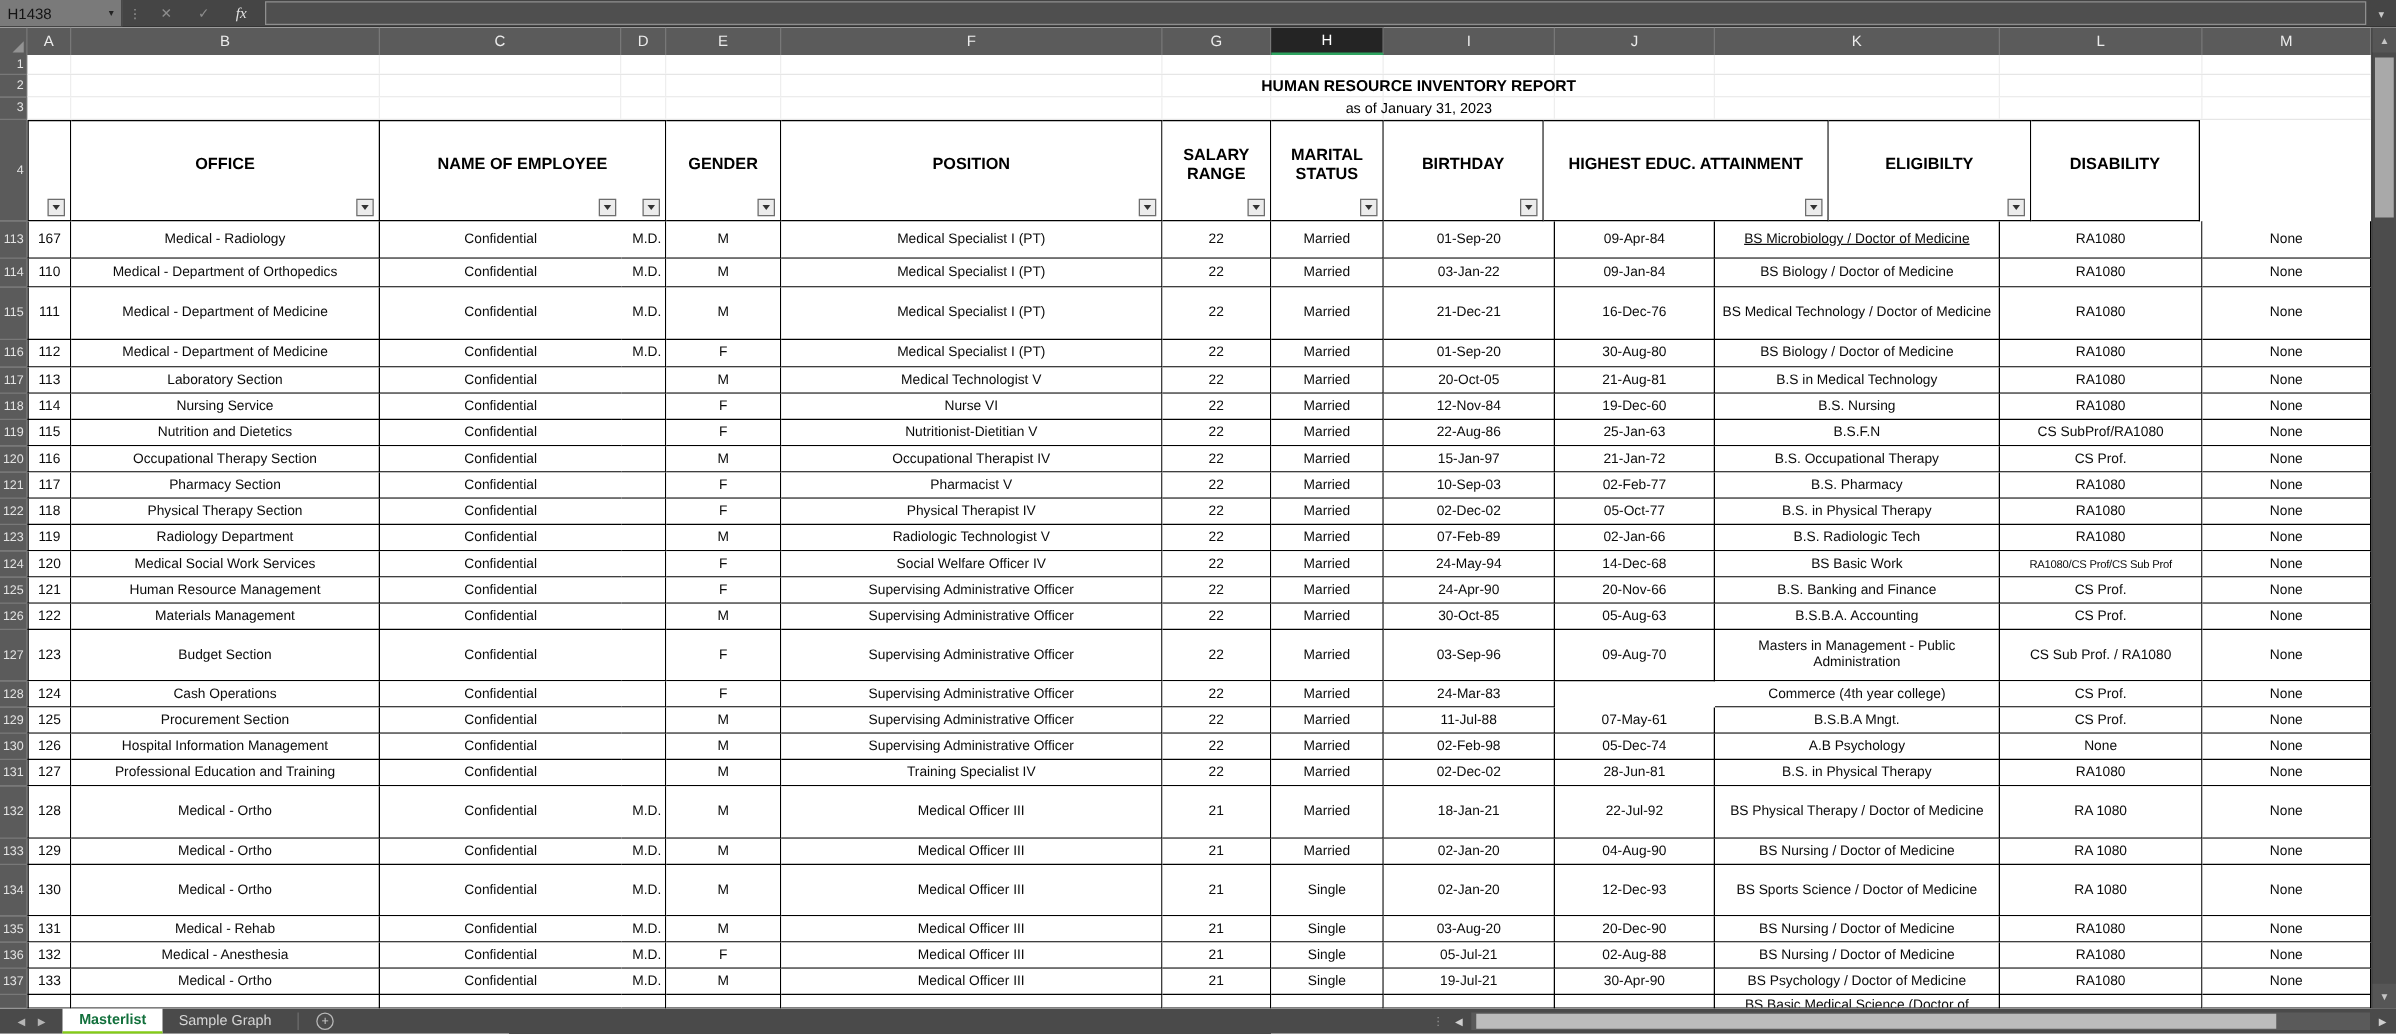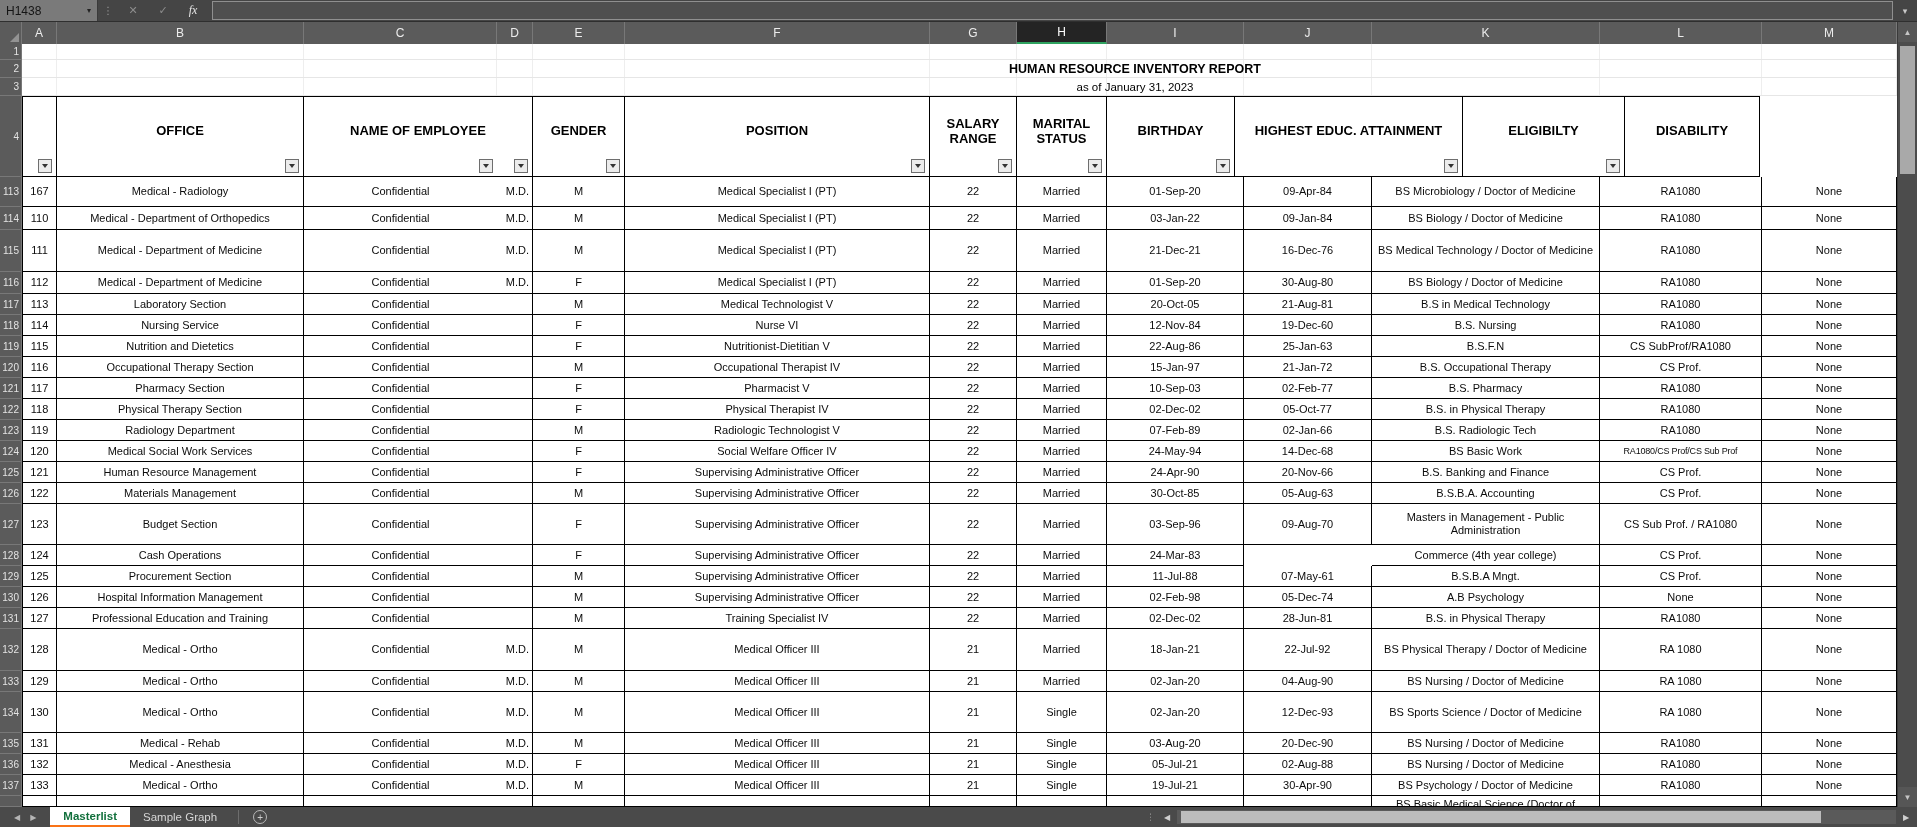--- a/index.html
+++ b/index.html
@@ -76,21 +76,21 @@
     border-left:1px solid #3a3a3a}
   .vs-btn{height:20px;flex:none;display:flex;align-items:center;justify-content:center;
     color:#c6c6c6;font-size:8px;background:#565656}
   .vs-track{flex:1;position:relative}
   .vs-thumb{position:absolute;left:2px;right:2px;top:4px;height:128px;background:#a9a9a9}
 
   
   .tabbar{height:20px;flex:none;background:#4a4a4a;display:flex;align-items:stretch;position:relative}
   .tnav{display:flex;align-items:center;gap:10px;padding:0 14px;color:#b5b5b5;font-size:8px}
   .tab{display:flex;align-items:center;padding:0 13px;font-size:11.5px;white-space:nowrap}
-  .tab.active{background:#fff;color:#12703c;font-weight:bold;border-bottom:2px solid #f97316}
+  .tab.active{background:#fff;color:#12703c;font-weight:bold;border-bottom:2px solid #84cc16}
   .tab.inactive{color:#d6d6d6}
   .tdiv{width:1px;background:#6d6d6d;margin:3px 8px;flex:none}
   .addbtn{width:14px;height:14px;border-radius:50%;border:1px solid #b9b9b9;color:#cfcfcf;
     font-size:10px;line-height:11px;display:flex;align-items:center;justify-content:center;
     align-self:center;margin-left:6px}
   .sash{position:absolute;left:1146px;top:0;bottom:0;display:flex;align-items:center;
     color:#9a9a9a;font-size:9px}
   .hscroll{position:absolute;left:1158px;right:2px;top:0;bottom:0;display:flex;align-items:center}
   .hs-btn{width:18px;flex:none;color:#cfcfcf;font-size:8px;text-align:center}
   .hs-track{flex:1;height:14px;background:#5a5a5a;position:relative;margin:0 1px}
@@ -212,21 +212,21 @@
             <div class="dcell first" style="width: 35px;">167</div>
             <div class="dcell" style="width: 247px;">Medical - Radiology</div>
             <div class="dcell noR" style="width: 193px;">Confidential</div>
             <div class="dcell right" style="width: 36px;">M.D.</div>
             <div class="dcell" style="width: 92px;">M</div>
             <div class="dcell" style="width: 305px;">Medical Specialist I (PT)</div>
             <div class="dcell" style="width: 87px;">22</div>
             <div class="dcell" style="width: 90px;">Married</div>
             <div class="dcell" style="width: 137px;">01-Sep-20</div>
             <div class="dcell" style="width: 128px;">09-Apr-84</div>
-            <div class="dcell" style="width: 228px;">BS Microbiology / Doctor of Medicine</div>
+            <div class="dcell" style="width: 228px; text-decoration: underline;">BS Microbiology / Doctor of Medicine</div>
             <div class="dcell" style="width: 162px;">RA1080</div>
             <div class="dcell" style="width: 135px;">None</div>
           </div>
           <div class="srow" style="height: 23px;">
             <div class="rowh">114</div>
             <div class="dcell first" style="width: 35px;">110</div>
             <div class="dcell" style="width: 247px;">Medical - Department of Orthopedics</div>
             <div class="dcell noR" style="width: 193px;">Confidential</div>
             <div class="dcell right" style="width: 36px;">M.D.</div>
             <div class="dcell" style="width: 92px;">M</div>

